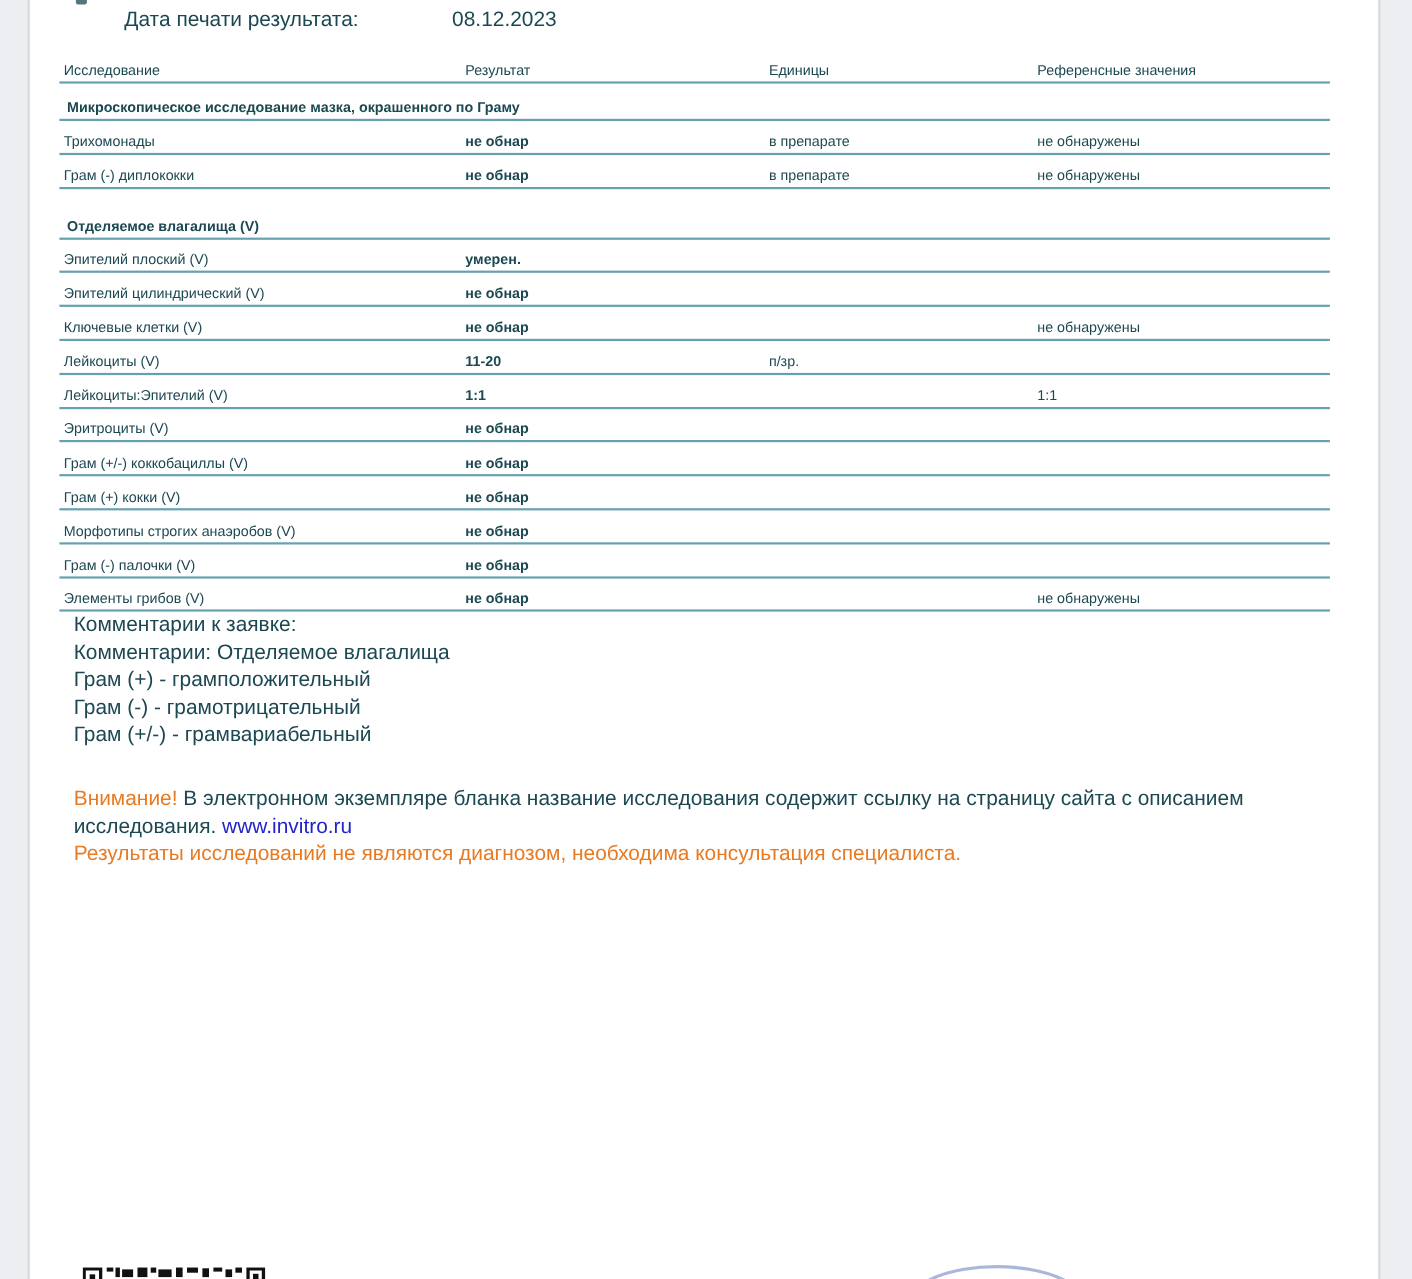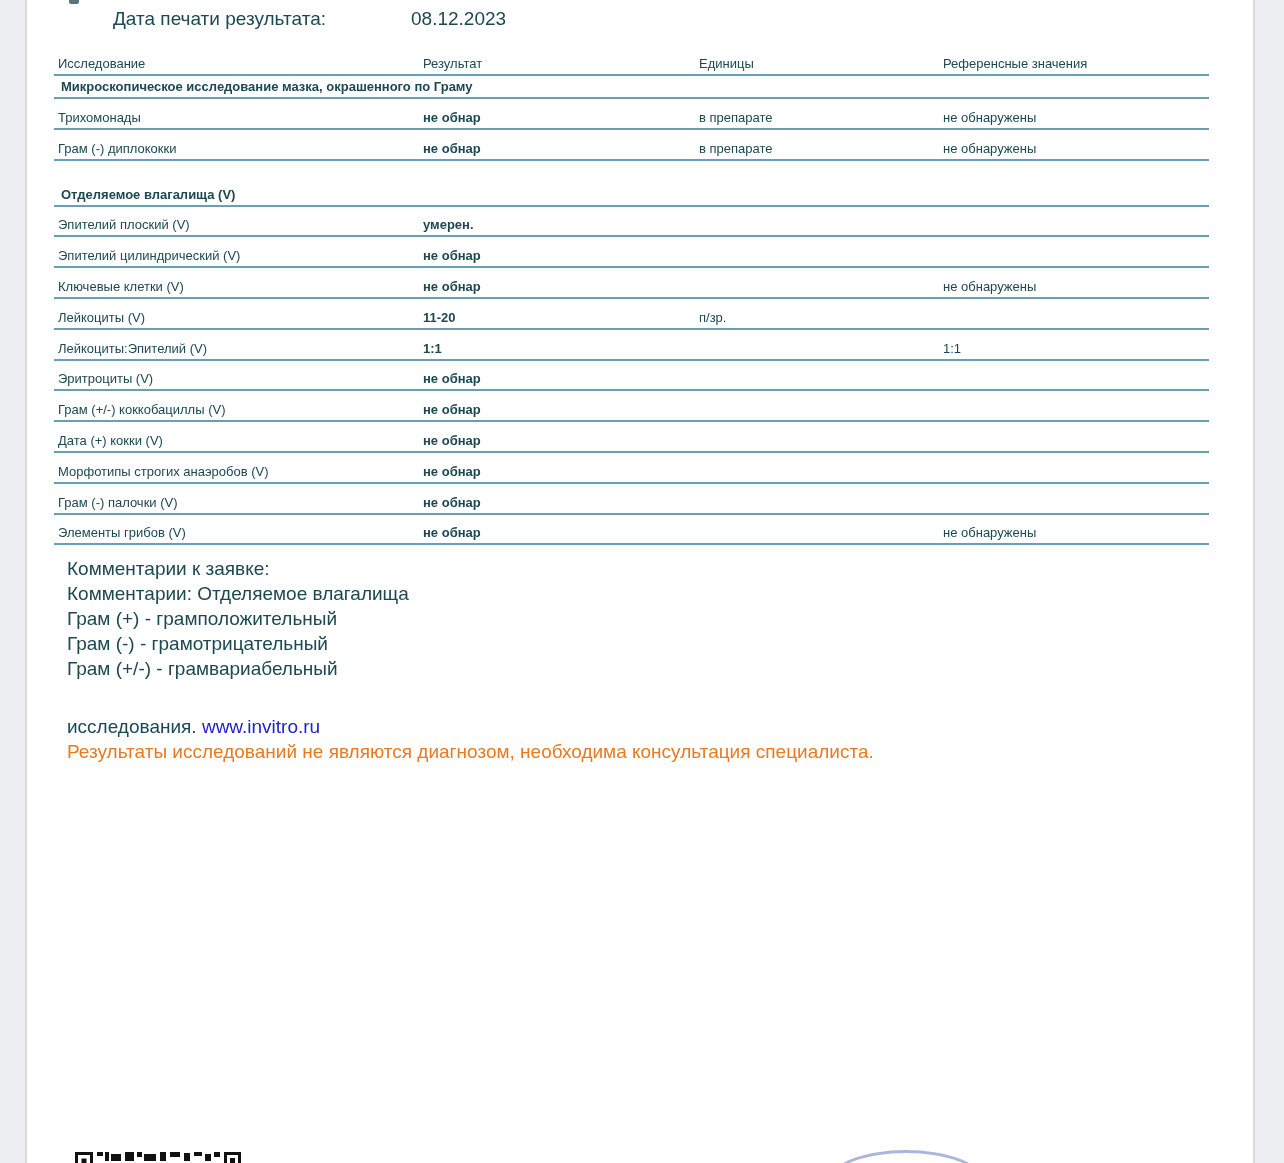--- a/index.html
+++ b/index.html
@@ -15,21 +15,21 @@
 
   
   .top-remnant{position:absolute;left:69px;top:0;width:10px;height:4px;background:var(--ink,#1c4852);opacity:.75;border-radius:0 0 2px 2px;}
 
   .date-line{position:absolute;left:67px;top:7px;font-size:19px;line-height:24px;margin-left:46px;}
   .date-line .date-value{position:absolute;left:298px;top:0;white-space:nowrap;}
 
   .lab-table{position:absolute;left:54px;top:52px;width:1155px;font-size:13px;}
   .t-row{position:relative;box-sizing:border-box;border-bottom:2px solid var(--rule,#67a1b0);}
   .t-head{height:24px;}
-  .t-sec1{height:23px;}
+  .t-sec1{height:34px;}
   .t-sec{height:46px;}
   .t-data{height:30.8px;}
   .t-row .c{position:absolute;bottom:4px;white-space:nowrap;line-height:1;}
   .c.name{left:4px;}
   .c.result{left:369px;}
   .c.units{left:645px;}
   .c.ref{left:889px;}
   .t-data .c.result{font-weight:700;}
   .t-sec1 .c.name,.t-sec .c.name{left:7px;font-weight:700;}
 
@@ -136,21 +136,21 @@
 
 
     <div class="t-row t-data">
       <span class="c name">Грам (+/-) коккобациллы (V)</span>
       <span class="c result">не обнар</span>
       <span class="c units"></span>
       <span class="c ref"></span>
     </div>
 
     <div class="t-row t-data">
-      <span class="c name">Дата (+) кокки (V)</span>
+      <span class="c name">Грам (+) кокки (V)</span>
       <span class="c result">не обнар</span>
       <span class="c units"></span>
       <span class="c ref"></span>
     </div>
 
     <div class="t-row t-data">
       <span class="c name">Морфотипы строгих анаэробов (V)</span>
       <span class="c result">не обнар</span>
       <span class="c units"></span>
       <span class="c ref"></span>
@@ -174,20 +174,21 @@
 
   <div class="comments">
     <div>Комментарии к заявке:</div>
     <div>Комментарии: Отделяемое влагалища</div>
     <div>Грам (+) - грамположительный</div>
     <div>Грам (-) - грамотрицательный</div>
     <div>Грам (+/-) - грамвариабельный</div>
   </div>
 
   <div class="notice">
+    <div><span class="orange">Внимание!</span><span> В электронном экземпляре бланка название исследования содержит ссылку на страницу сайта с описанием</span></div>
     <div><span>исследования. </span><span class="link">www.invitro.ru</span></div>
     <div class="orange">Результаты исследований не являются диагнозом, необходима консультация специалиста.</div>
   </div>
 
   <div class="qr-sliver">
     <svg width="167" height="30" xmlns="http://www.w3.org/2000/svg">
       <rect x="1.5" y="1.5" width="15" height="15" fill="none" stroke="#111" stroke-width="3"></rect>
       <rect x="6.5" y="6.5" width="5" height="5" fill="#111"></rect>
       <rect x="22" y="0" width="6" height="4" fill="#111"></rect>
       <rect x="30" y="0" width="4" height="9" fill="#111"></rect>

